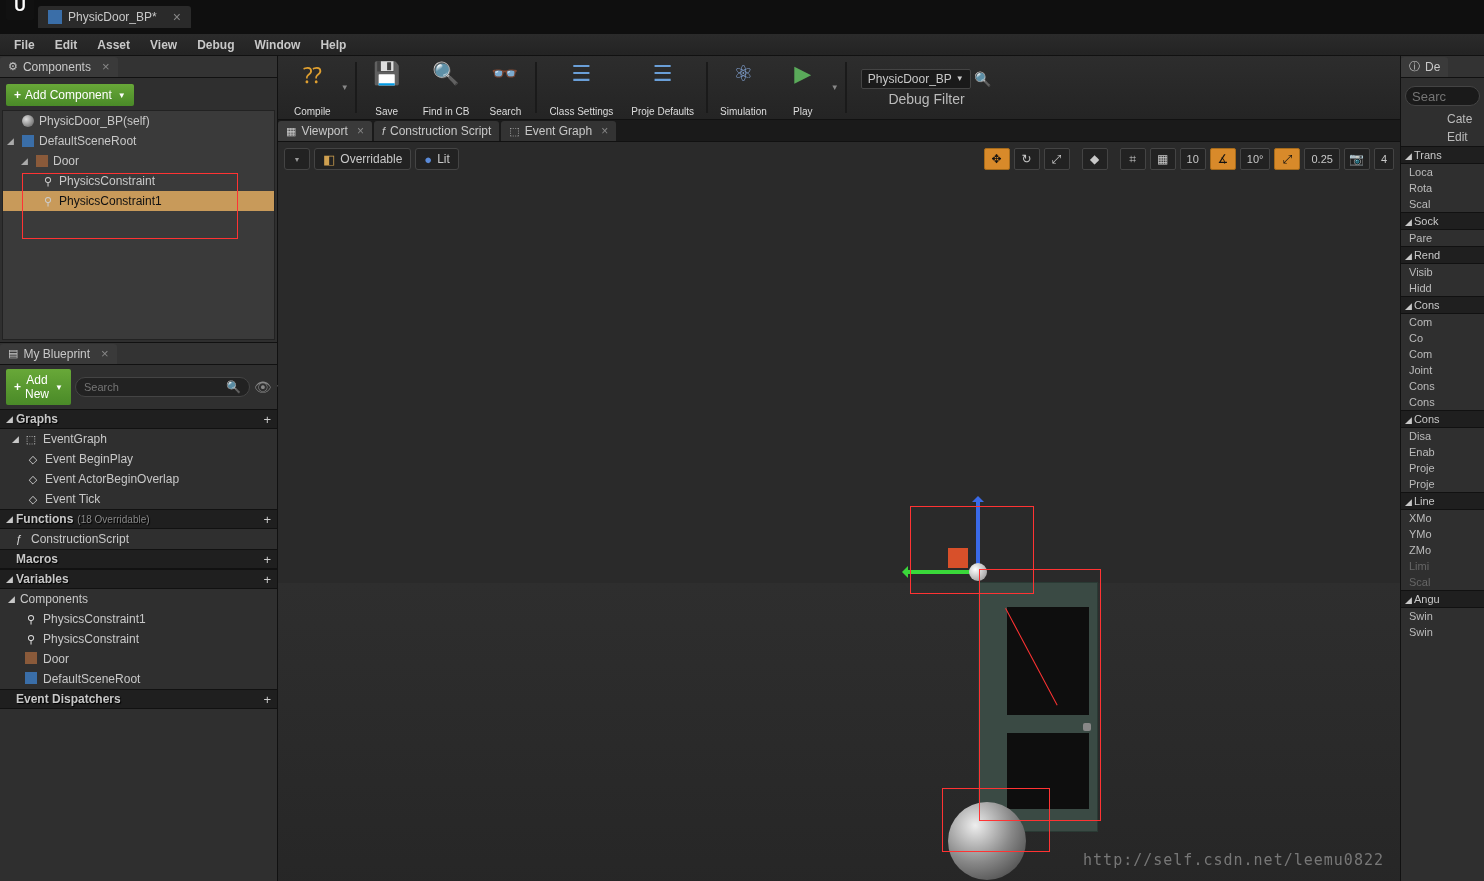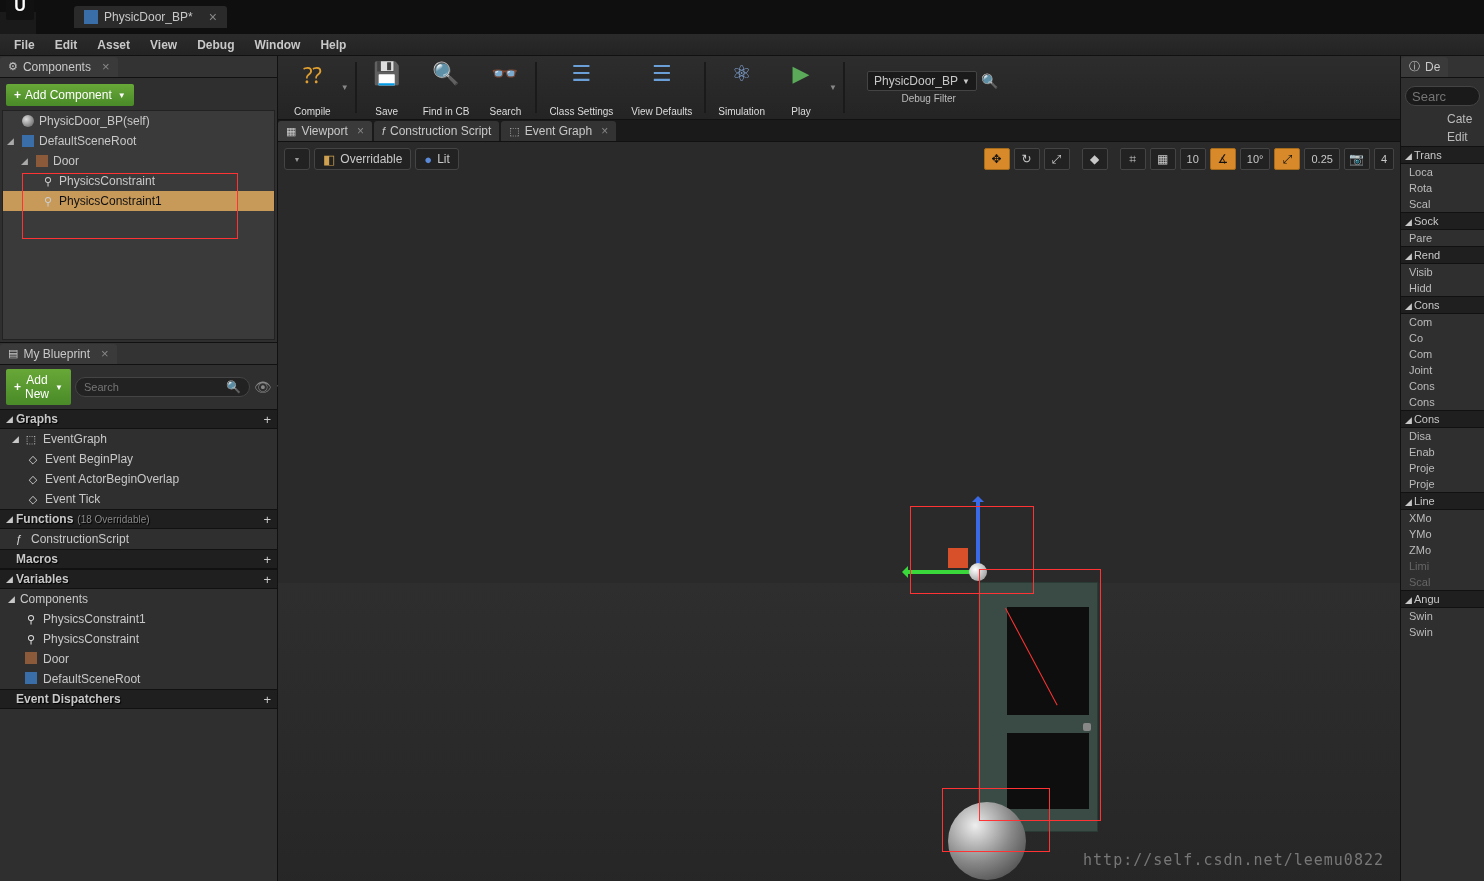--- a/index.html
+++ b/index.html
@@ -71,23 +71,23 @@
 .tb-compile { color: #e0a030; }
 .tb-save { color: #6aa0d0; }
 .tb-find { color: #888; }
 .tb-search { color: #888; }
 .tb-settings { color: #6a9fd8; }
 .tb-sim { color: #88aadd; }
 .tb-play { color: #5aaa5a; }
 .caret-side { width: 12px; display: flex; align-items: center; justify-content: center; color: #888; font-size: 8px; }
 
 .debug-area { display: flex; flex-direction: column; align-items: center; justify-content: center; padding: 0 10px; gap: 2px; }
-.debug-filter { background: #1a1a1a; border: 1px solid #444; height: 20px; display: flex; align-items: center; padding: 0 6px; gap: 4px; border-radius: 2px; margin-left: 8px; }
+.debug-filter { background: #1a1a1a; border: 1px solid #444; height: 20px; display: flex; align-items: center; padding: 0 6px; gap: 4px; border-radius: 2px; }
 .debug-filter .caret { font-size: 8px; }
-.debug-lbl { font-size: 10px; color: #bbb; }
+.debug-lbl { font-size: 14px; color: #bbb; }
 .mag { color: #aaa; font-size: 14px; margin-left: 4px; }
 
 
 .ed-tabs { height: 22px; background: #1a1a1a; display: flex; align-items: flex-end; border-bottom: 1px solid #111; }
 .ed-tab { background: #333; height: 20px; padding: 0 8px; display: flex; align-items: center; gap: 5px; border-top-left-radius: 3px; border-top-right-radius: 3px; margin-right: 2px; font-size: 11px; }
 .ed-tab.active { background: #3a3a3a; }
 .ed-tab .ico { font-size: 11px; }
 .ed-tab .close { color: #888; font-size: 12px; margin-left: 4px; }
 
 
@@ -132,21 +132,21 @@
 .det-row.dim { color: #666; }
 
 .watermark { position: absolute; right: 100px; bottom: 12px; color: #777; font-family: monospace; font-size: 15px; letter-spacing: 1px; }
 </style>
 </head>
 <body>
 
 <div class="titlebar">
   <span class="ue-logo">U</span>
 </div>
-<div style="height:22px; background:#0f0f0f; display:flex; align-items:center; padding-left:38px;margin-left:36px;">
+<div style="height:22px; background:#0f0f0f; display:flex; align-items:center; padding-left:38px;">
   <div class="doc-tab">
     <span class="bp-ico"></span>
     <span>PhysicDoor_BP*</span>
     <span class="close">×</span>
   </div>
 </div>
 
 <div class="menubar">
   <div class="menu">File</div>
   <div class="menu">Edit</div>
@@ -329,21 +329,21 @@
           <span class="ico tb-search">👓</span>
           <span class="lbl">Search</span>
         </div>
     <div class="tb-sep"></div>
     <div class="tb-btn">
           <span class="ico tb-settings">☰</span>
           <span class="lbl">Class Settings</span>
         </div>
     <div class="tb-btn">
           <span class="ico tb-settings">☰</span>
-          <span class="lbl">View Defaults</span>
+          <span class="lbl">Proje Defaults</span>
         </div>
     <div class="tb-sep"></div>
     <div class="tb-btn">
           <span class="ico tb-sim">⚛</span>
           <span class="lbl">Simulation</span>
         </div>
     <div style="display:flex;">
       <div class="tb-btn">
             <span class="ico tb-play">▶</span>
             <span class="lbl">Play</span>

